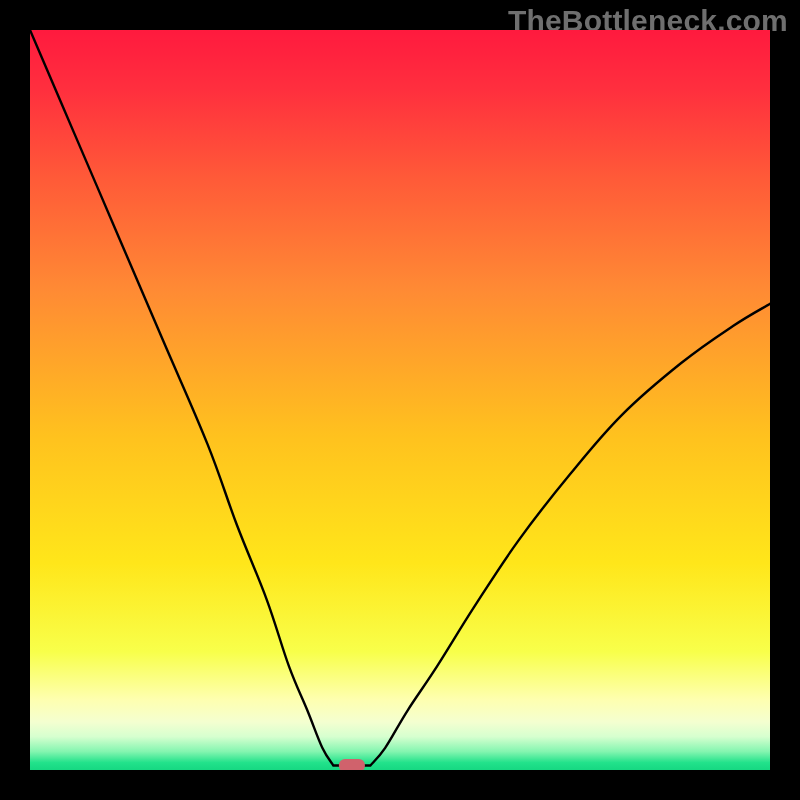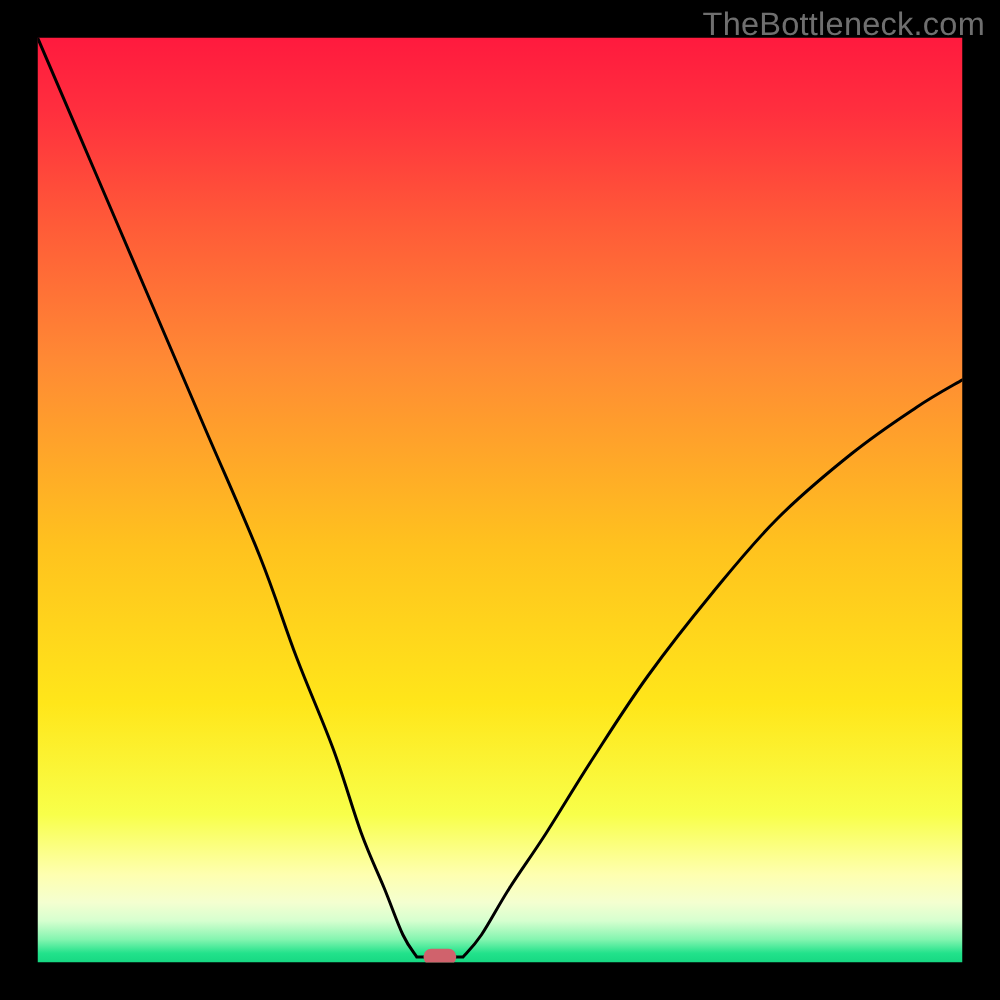--- a/index.html
+++ b/index.html
@@ -21,22 +21,22 @@
     position: absolute;
     left: 30px;
     top: 30px;
     width: 740px;
     height: 740px;
   }
   .watermark {
     position: absolute;
     top: 4px;
     right: 12px;
-    font-size: 26px;
-    font-weight: 400;
+    font-size: 30px;
+    font-weight: 700;
     color: #6f6f6f;
     letter-spacing: 0.2px;
     font-family: Arial, Helvetica, sans-serif;
   }
 </style>
 </head>
 <body>
 
 <div class="frame">
   <div class="watermark">TheBottleneck.com</div>

